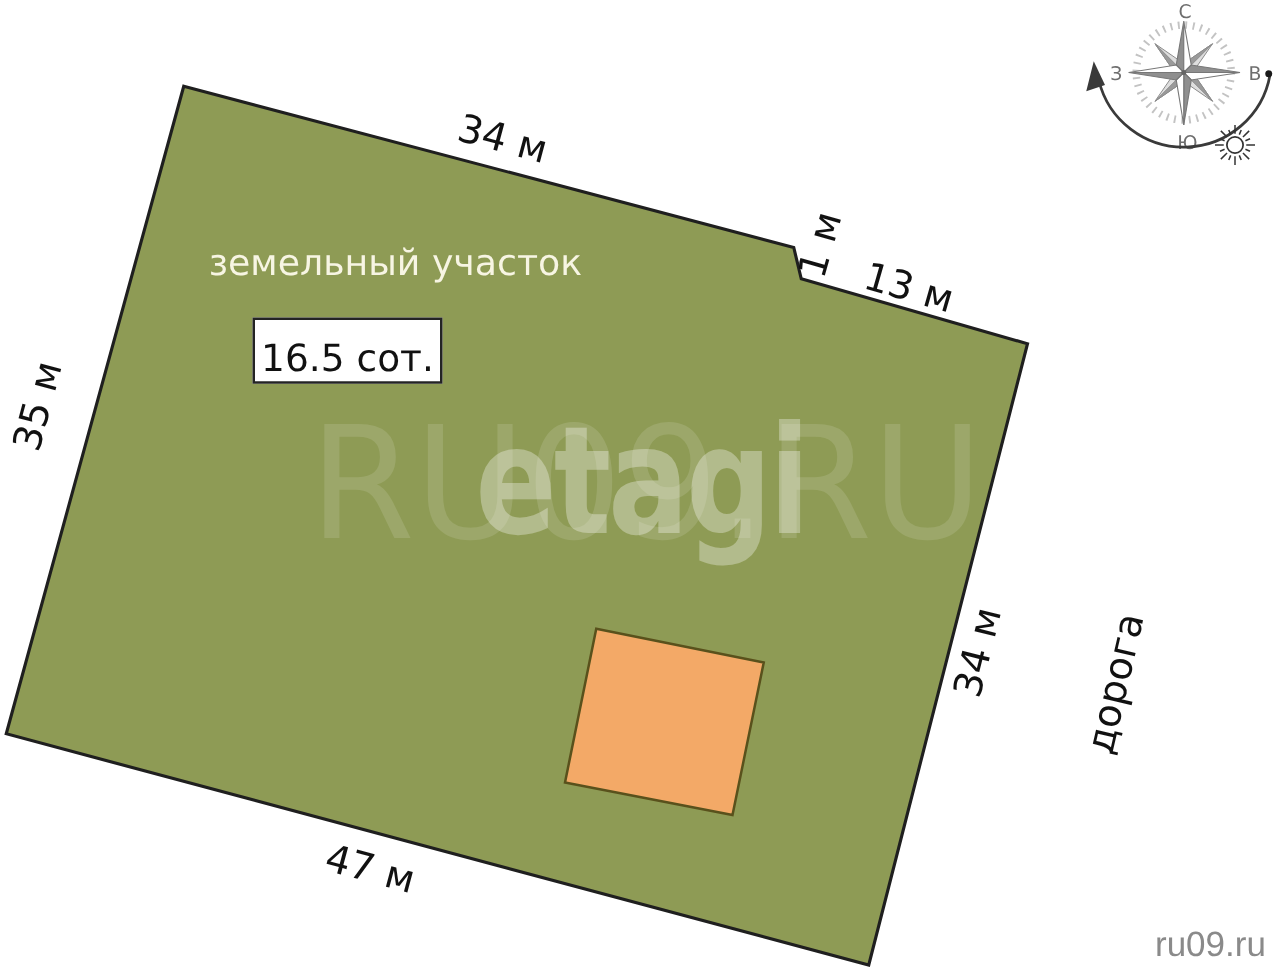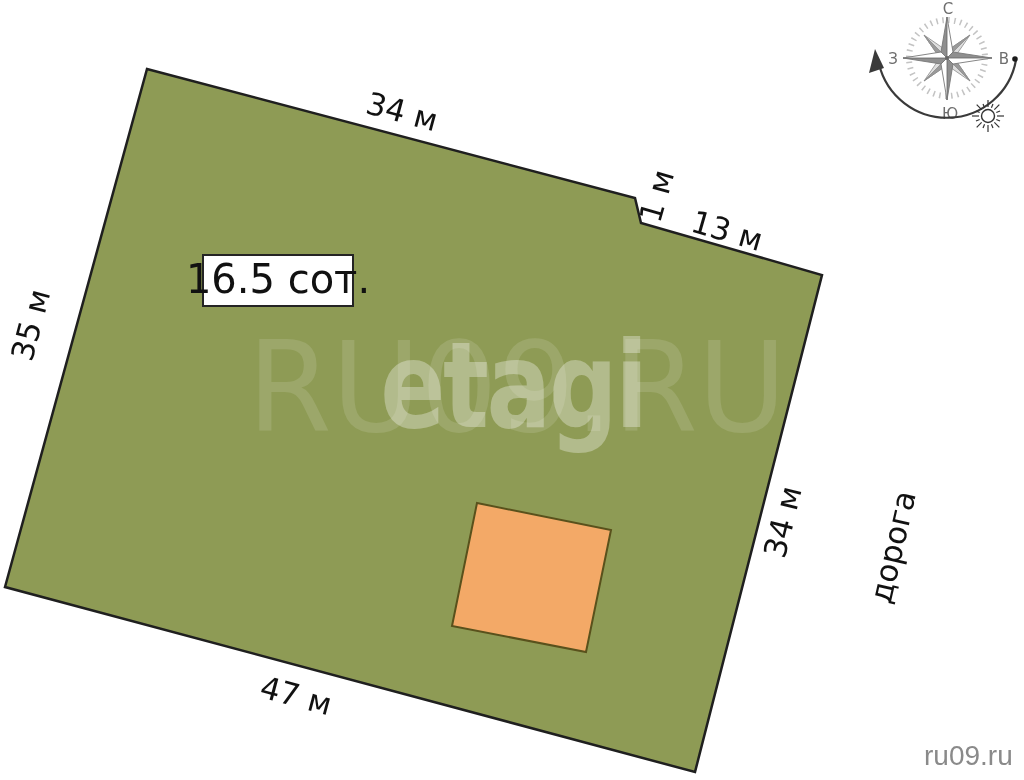--- a/index.html
+++ b/index.html
@@ -36,22 +36,22 @@
     color:var(--road-text,#111);font-size:31px;line-height:1;
     transform:translate(-50%,-50%) rotate(-77deg);
   }
   .plot-name{
     position:absolute;z-index:3;left:167px;top:195px;white-space:nowrap;
     color:var(--plot-name-text,#f7f5e3);font-size:29px;line-height:1.1;
   }
   .area-badge{
     position:absolute;z-index:3;left:202px;top:254px;width:148px;height:49px;
     background:var(--area-box-bg,#fff);border:2px solid var(--area-box-border,#222);
-    display:flex;align-items:flex-start;justify-content:center;
-    color:var(--area-text,#111);font-size:40px;white-space:nowrap;
+    display:flex;align-items:flex-end;justify-content:center;
+    color:var(--area-text,#111);font-size:30px;white-space:nowrap;
   }
   .site-credit{
     position:absolute;z-index:3;left:924px;top:740px;white-space:nowrap;
     color:var(--site-text,#8a8a8a);font-size:28px;
     font-family:"Liberation Sans", sans-serif;
   }
 </style>
 </head>
 <body>
 
@@ -122,20 +122,21 @@
           <line x1="0" y1="-9" x2="0" y2="-13" transform="rotate(337.5)"></line>
         </g>
         <circle r="6.5" style="fill:#ffffff;stroke:#333333;stroke-width:1.4;"></circle>
       </g>
     </g>
   </svg>
 
   <div class="wm wm-large">RU09.RU</div>
   <div class="wm wm-brand">etagi</div>
 
+  <div class="plot-name">земельный участок</div>
 
   <div class="area-badge">
     <span>16.5 сот.</span>
   </div>
 
   <div class="dim dim-top">34 м</div>
   <div class="dim dim-notch">1 м</div>
   <div class="dim dim-topright">13 м</div>
   <div class="dim dim-left">35 м</div>
   <div class="dim dim-right">34 м</div>

